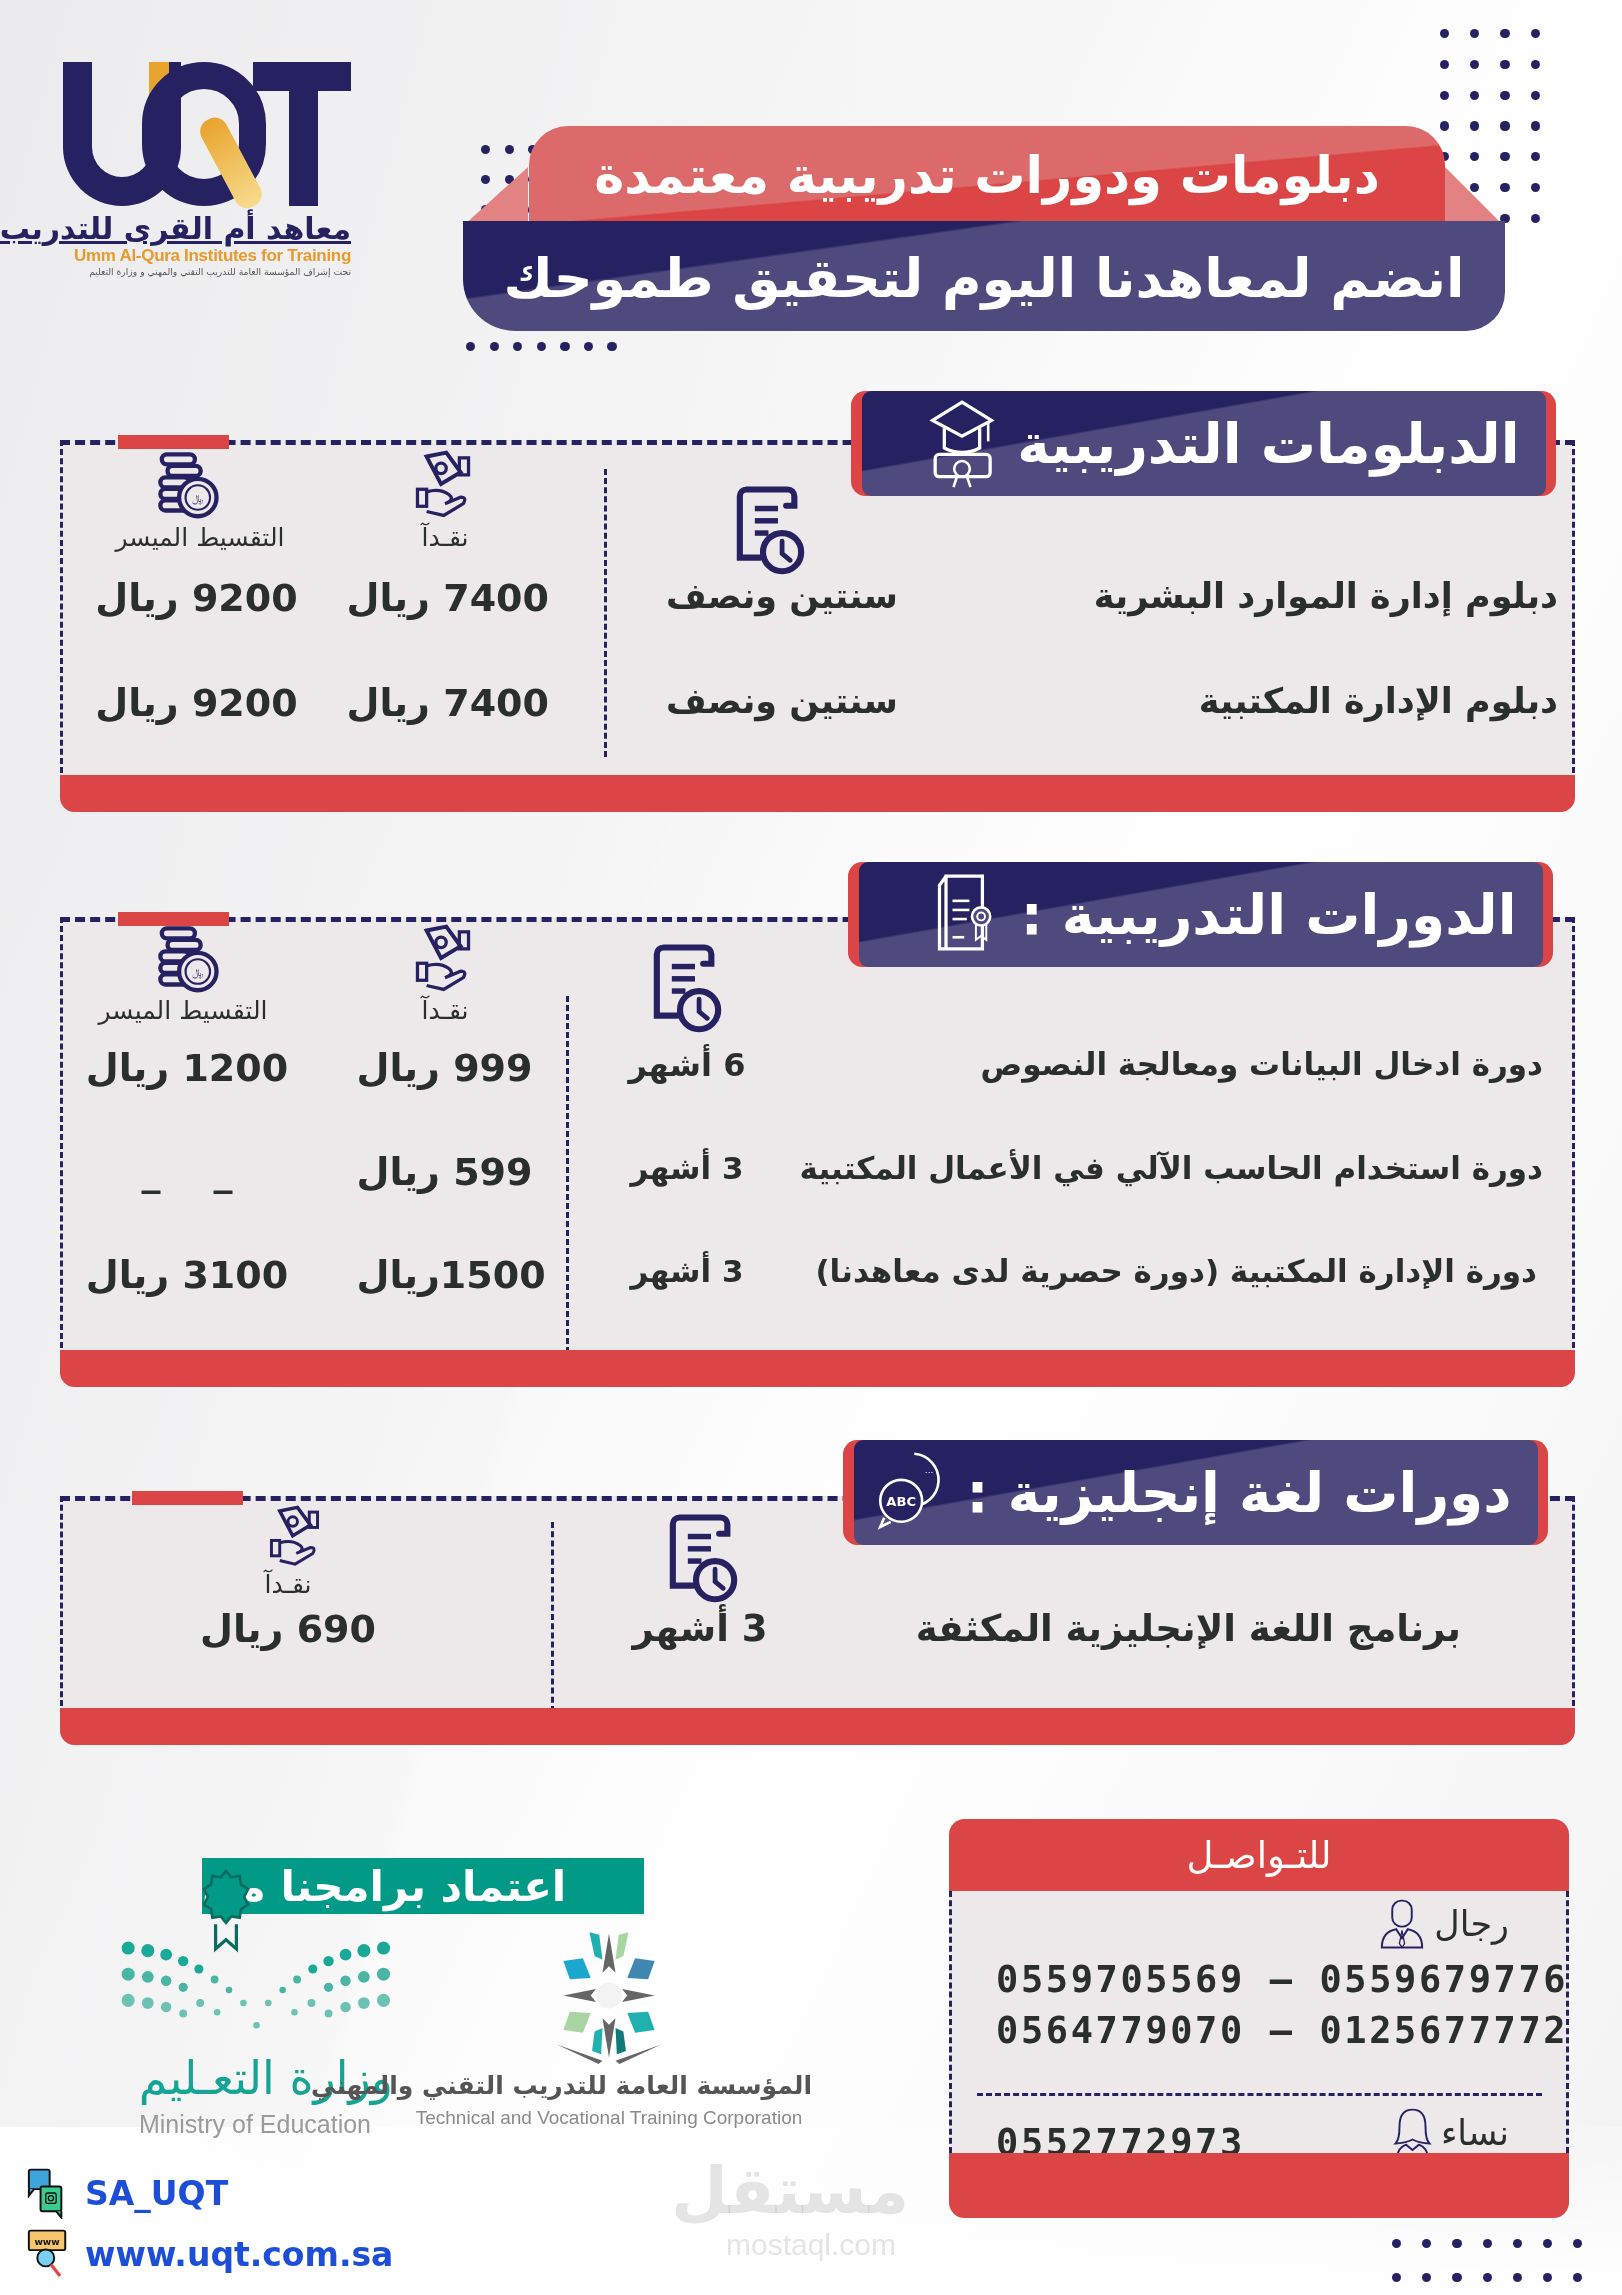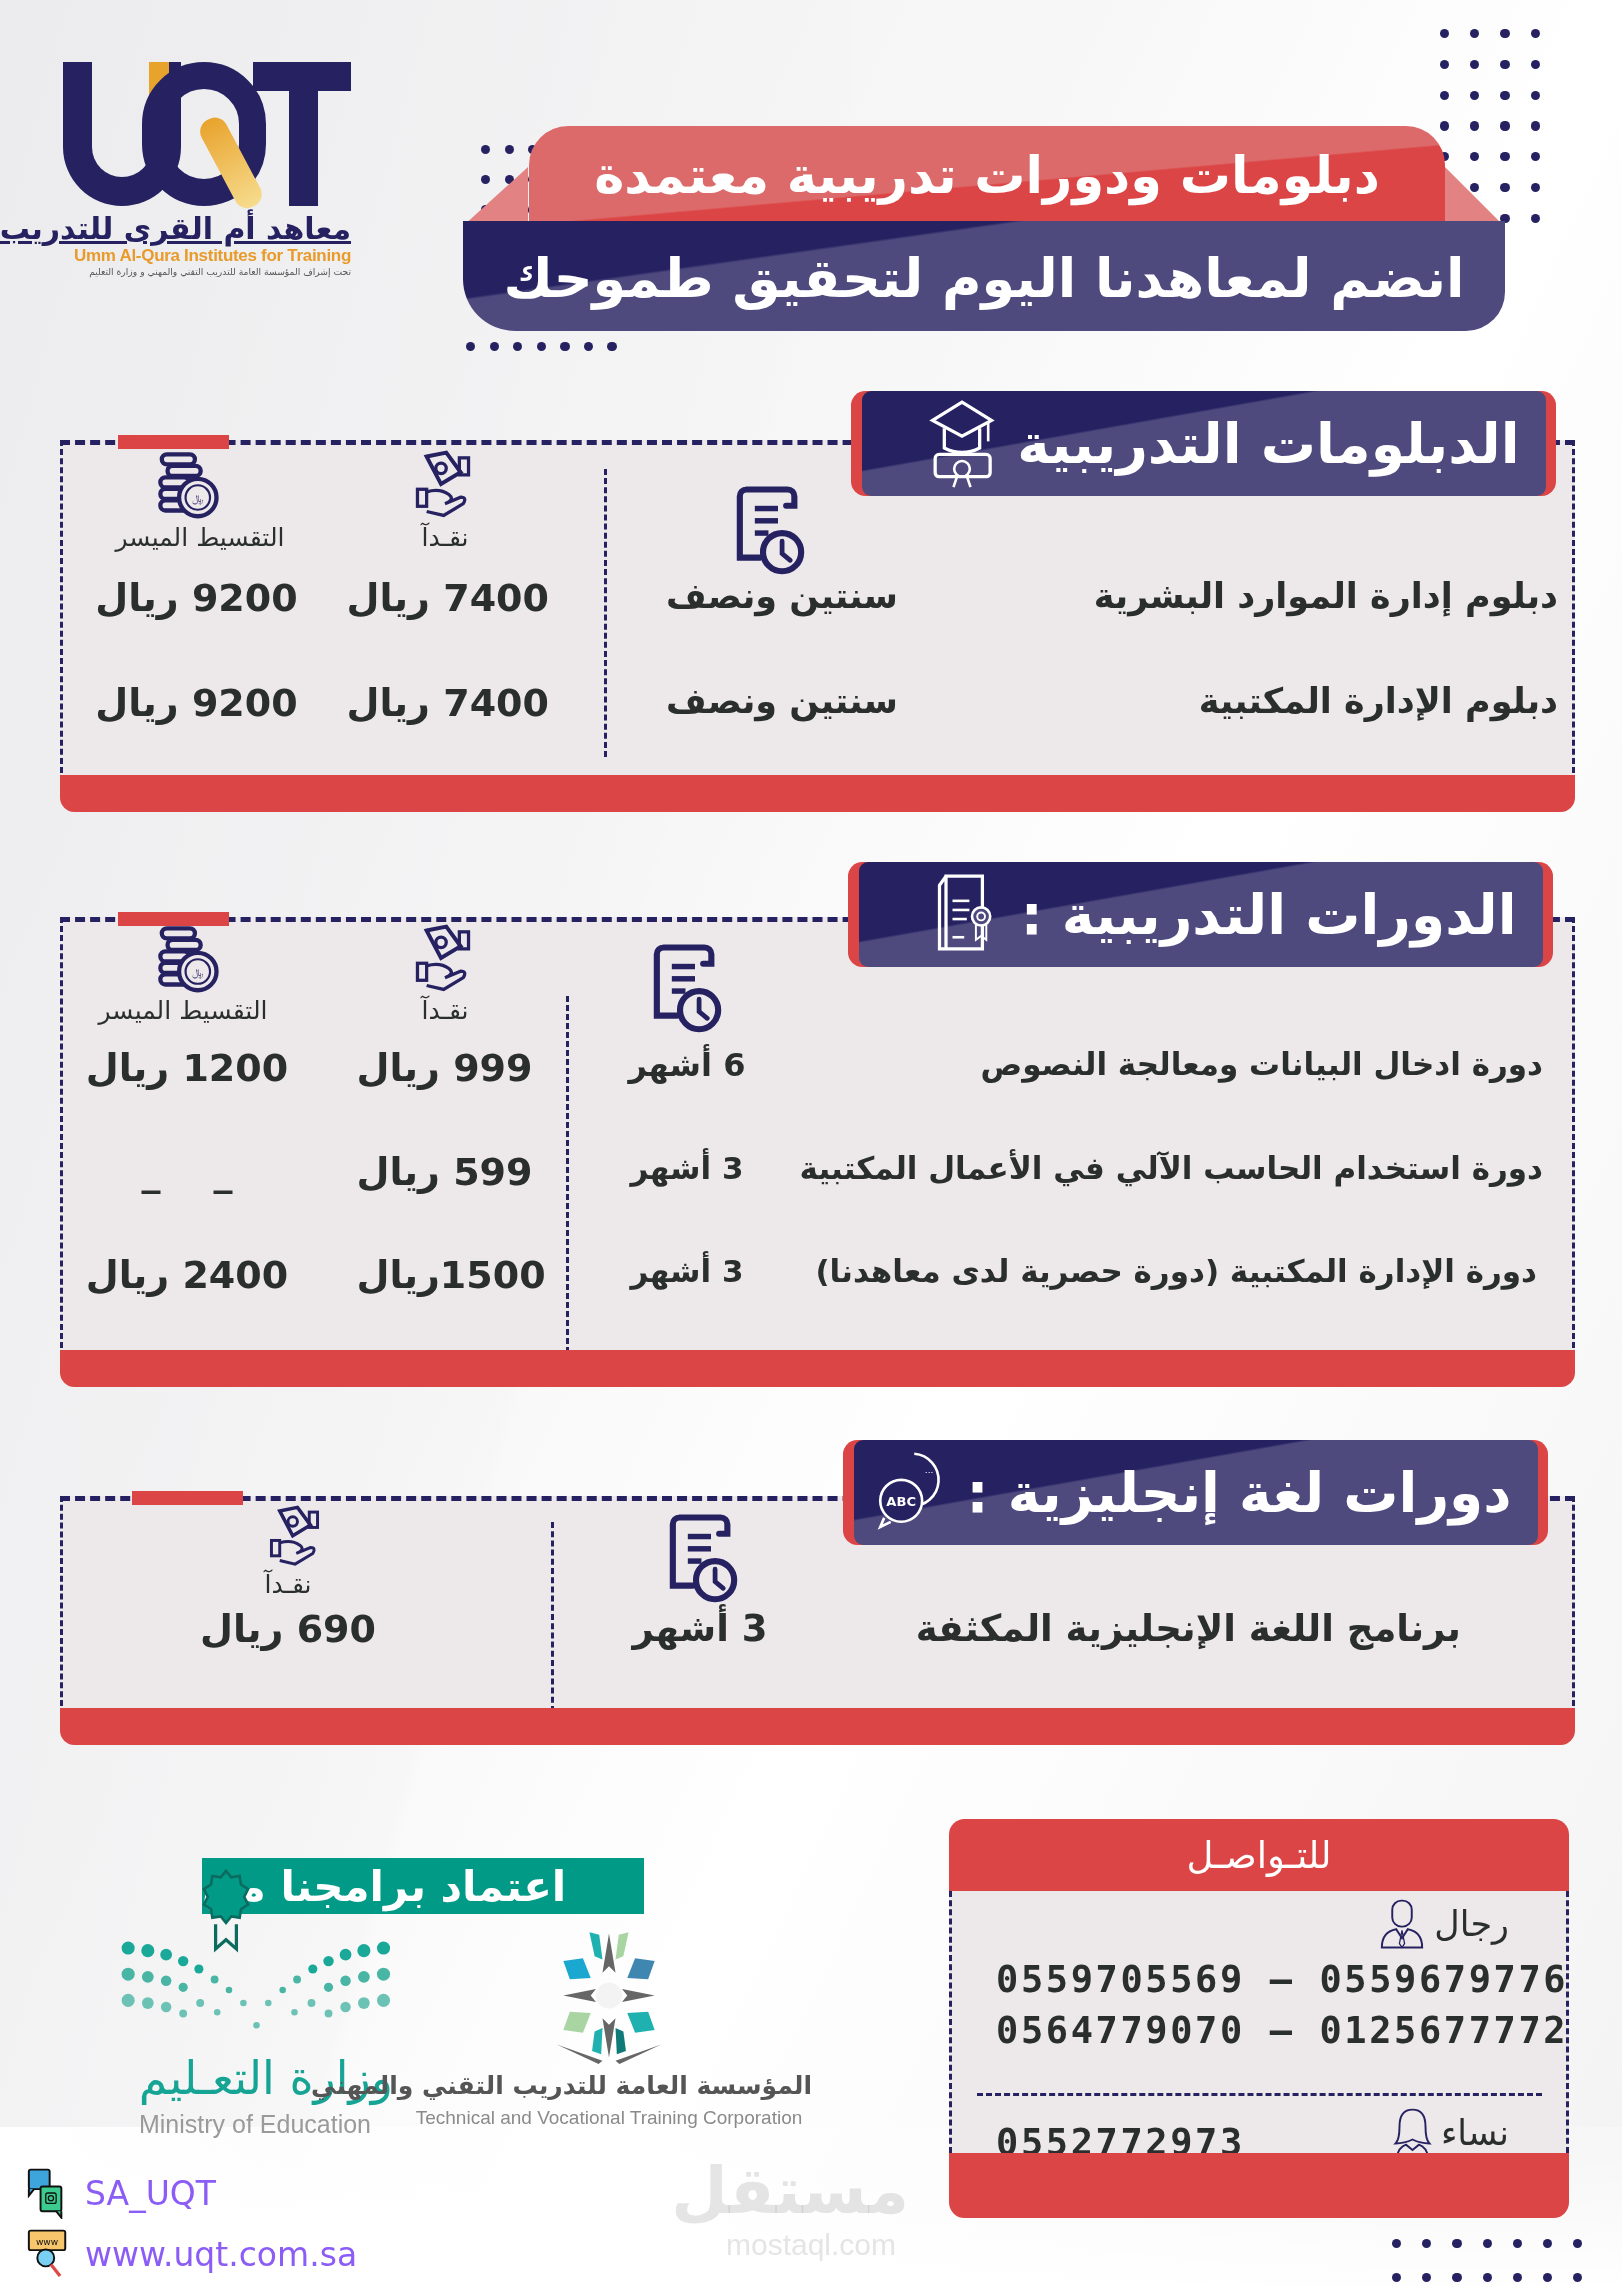--- a/index.html
+++ b/index.html
@@ -96,21 +96,21 @@
     display:flex; align-items:center; justify-content:center; direction:rtl; font-weight:normal; font-size:37px; color:#fff; }
   .contact-foot { position:absolute; left:0; bottom:0; width:100%; height:65px; background:#dc4545; }
   .contact-dash-l { position:absolute; left:0; top:72px; bottom:65px; border-left:3.3px dashed #262262; }
   .contact-dash-r { position:absolute; right:0; top:72px; bottom:65px; border-right:3.3px dashed #262262; }
   .contact-sep { position:absolute; left:27.5px; right:27.5px; top:274px; border-top:3.3px dashed #262262; }
   .contact-label { position:absolute; direction:rtl; font-size:35px; color:#2a2f2e; display:flex; align-items:center; gap:9.2px; }
   .phone { position:absolute; font-family:"DejaVu Sans Mono", monospace; font-weight:bold; font-size:37px; color:#2a2f2e; letter-spacing:2.6px; white-space:nowrap; }
 
   
   .social { position:absolute; left:26px; display:flex; align-items:center; gap:13px;
-    font-family:"DejaVu Sans", sans-serif; font-weight:normal; font-size:33px; color:#8b5cf6; }
+    font-family:"DejaVu Sans", sans-serif; font-weight:bold; font-size:33px; color:#1d4ed8; }
 
   .watermark { position:absolute; left:713px; top:2153px; width:196px; text-align:center; color:rgba(150,150,150,0.25); }
   .watermark .ar { font-size:65px; font-weight:bold; direction:rtl; }
   .watermark .en { font-family:"Liberation Sans", sans-serif; font-size:30px; }
 </style>
 </head>
 <body>
 
 <div class="bg-shape-1"></div>
 <div class="bg-shape-2"></div>
@@ -322,21 +322,21 @@
 <div class="txt-price" style="left:79px;top:1046px;width:216px;">1200 ريال</div>
 
 <div class="txt-row" style="right:80px;top:1150px;font-size:31px;">دورة استخدام الحاسب الآلي في الأعمال المكتبية</div>
 <div class="txt-row" style="left:615px;top:1150px;width:144px;text-align:center;font-size:31px;">3 أشهر</div>
 <div class="txt-price" style="left:353px;top:1150px;width:183px;">599 ريال</div>
 <div class="txt-price" style="left:79px;top:1150px;width:216px;white-space:pre;">_    _</div>
 
 <div class="txt-row" style="right:86px;top:1253px;font-size:31px;">دورة الإدارة المكتبية (دورة حصرية لدى معاهدنا)</div>
 <div class="txt-row" style="left:615px;top:1253px;width:144px;text-align:center;font-size:31px;">3 أشهر</div>
 <div class="txt-price" style="left:353px;top:1253px;width:196px;">1500ريال</div>
-<div class="txt-price" style="left:79px;top:1253px;width:216px;">2400 ريال</div>
+<div class="txt-price" style="left:79px;top:1253px;width:216px;">3100 ريال</div>
 
 <div class="card" style="top:1496px;height:249px;">
   <div class="card-dash-top"></div>
   <div class="card-dash-left"></div>
   <div class="card-dash-right"></div>
   <div class="card-red-tab" style="left:72px;top:-5.2px;"></div>
   <div class="card-divider" style="left:491px;top:26px;height:190px;"></div>
   <div class="card-footer"></div>
 </div>
 <div class="sec-header" style="left:843px;top:1440px;width:705px;">

